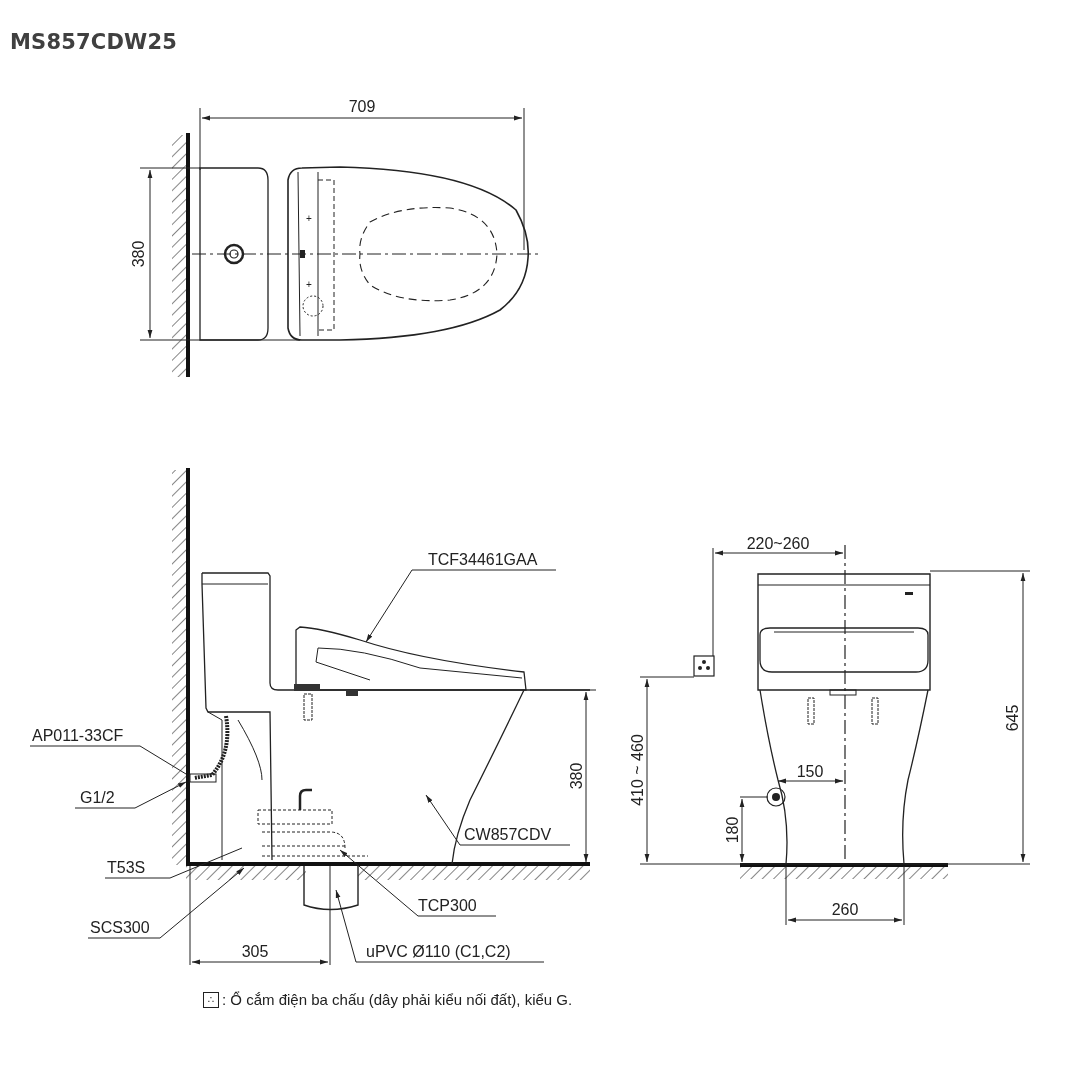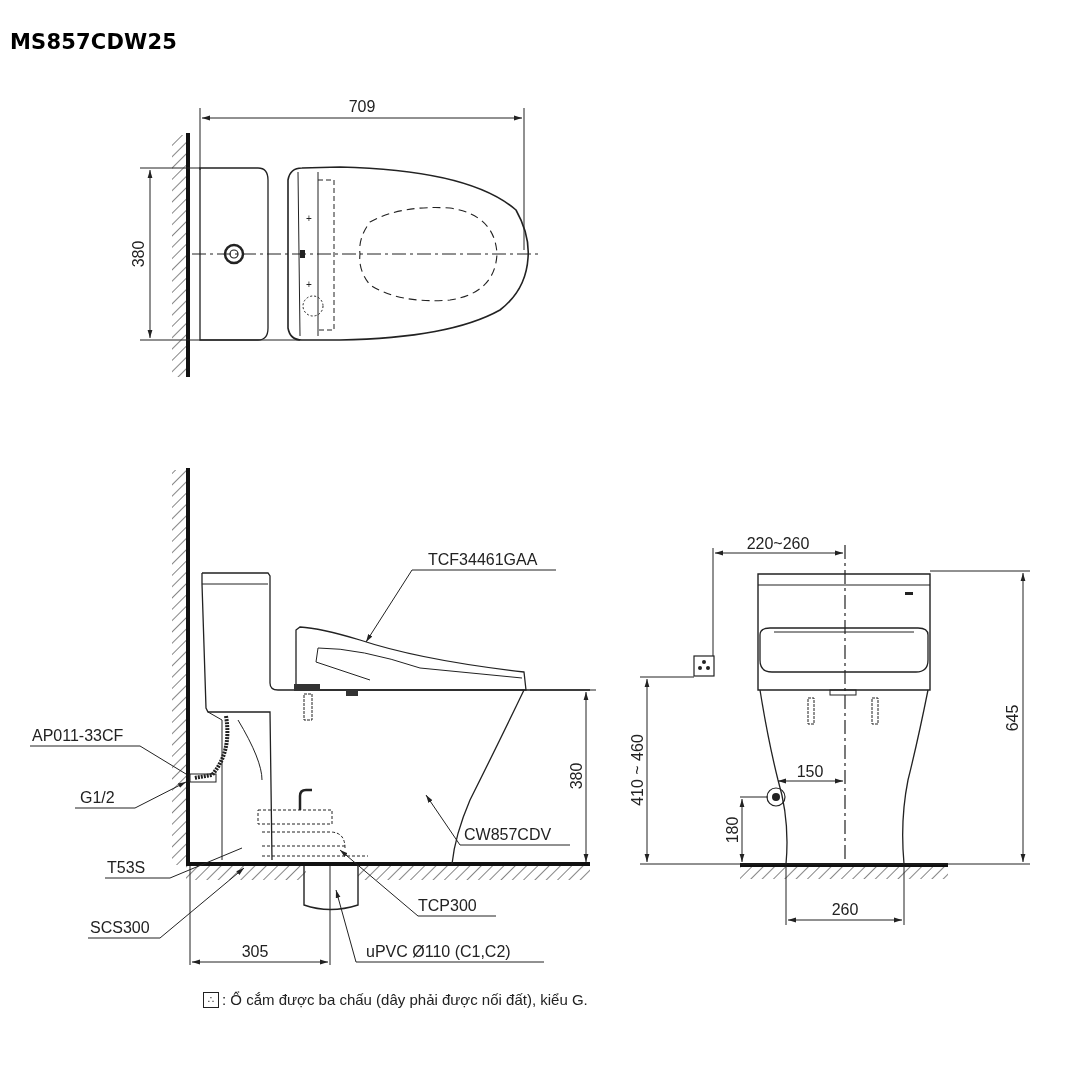--- a/index.html
+++ b/index.html
@@ -1,17 +1,17 @@
 <!DOCTYPE html>
 <html><head>
 <meta charset="utf-8">
 <style>
   html, body { margin: 0; padding: 0; background: #ffffff; }
   body { width: 1090px; height: 1090px; position: relative; overflow: hidden; font-family: "Liberation Sans", sans-serif; color: #1a1a1a; }
-  .title { position: absolute; left: 10px; top: 30px; font-family: "DejaVu Sans", sans-serif; font-weight: bold; font-size: 21px; color: #000000; letter-spacing: 0.2px; }
+  .title { position: absolute; left: 10px; top: 30px; font-family: "DejaVu Sans", sans-serif; font-weight: bold; font-size: 21px; color: #404040; letter-spacing: 0.2px; }
   svg.drawing { position: absolute; left: 0; top: 0; }
   svg text { font-family: "Liberation Sans", sans-serif; fill: #222; }
   .dim { font-size: 16px; }
   .lbl { font-size: 16px; }
   .note { position: absolute; left: 203px; top: 990px; font-size: 15px; color: #222; line-height: 19px; }
   .note .vn { display: flex; align-items: center; }
   .note .socket-box { width: 16px; height: 16px; border: 1.3px solid #222; display: inline-flex; align-items: center; justify-content: center; font-size: 10px; margin-right: 3px; box-sizing: border-box; }
   .note .en { font-style: italic; padding-left: 34px; }
 </style>
 </head>
@@ -193,15 +193,15 @@
     <line x1="786" y1="866" x2="786" y2="925" stroke="#222" stroke-width="1"></line>
     <line x1="904" y1="866" x2="904" y2="925" stroke="#222" stroke-width="1"></line>
     <line x1="788" y1="920" x2="902" y2="920" stroke="#222" stroke-width="1" marker-start="url(#arr)" marker-end="url(#arr)"></line>
     <text class="dim" x="845" y="915" text-anchor="middle">260</text>
   </g>
 </svg>
 
 <div class="note">
   <div class="vn">
     <span class="socket-box">∴</span>
-    <span>: Ổ cắm được ba chấu (dây phải được nối đất), kiểu G.</span>
+    <span>: Ổ cắm điện ba chấu (dây phải kiểu nối đất), kiểu G.</span>
   </div>
 </div>
 
 </body></html>

